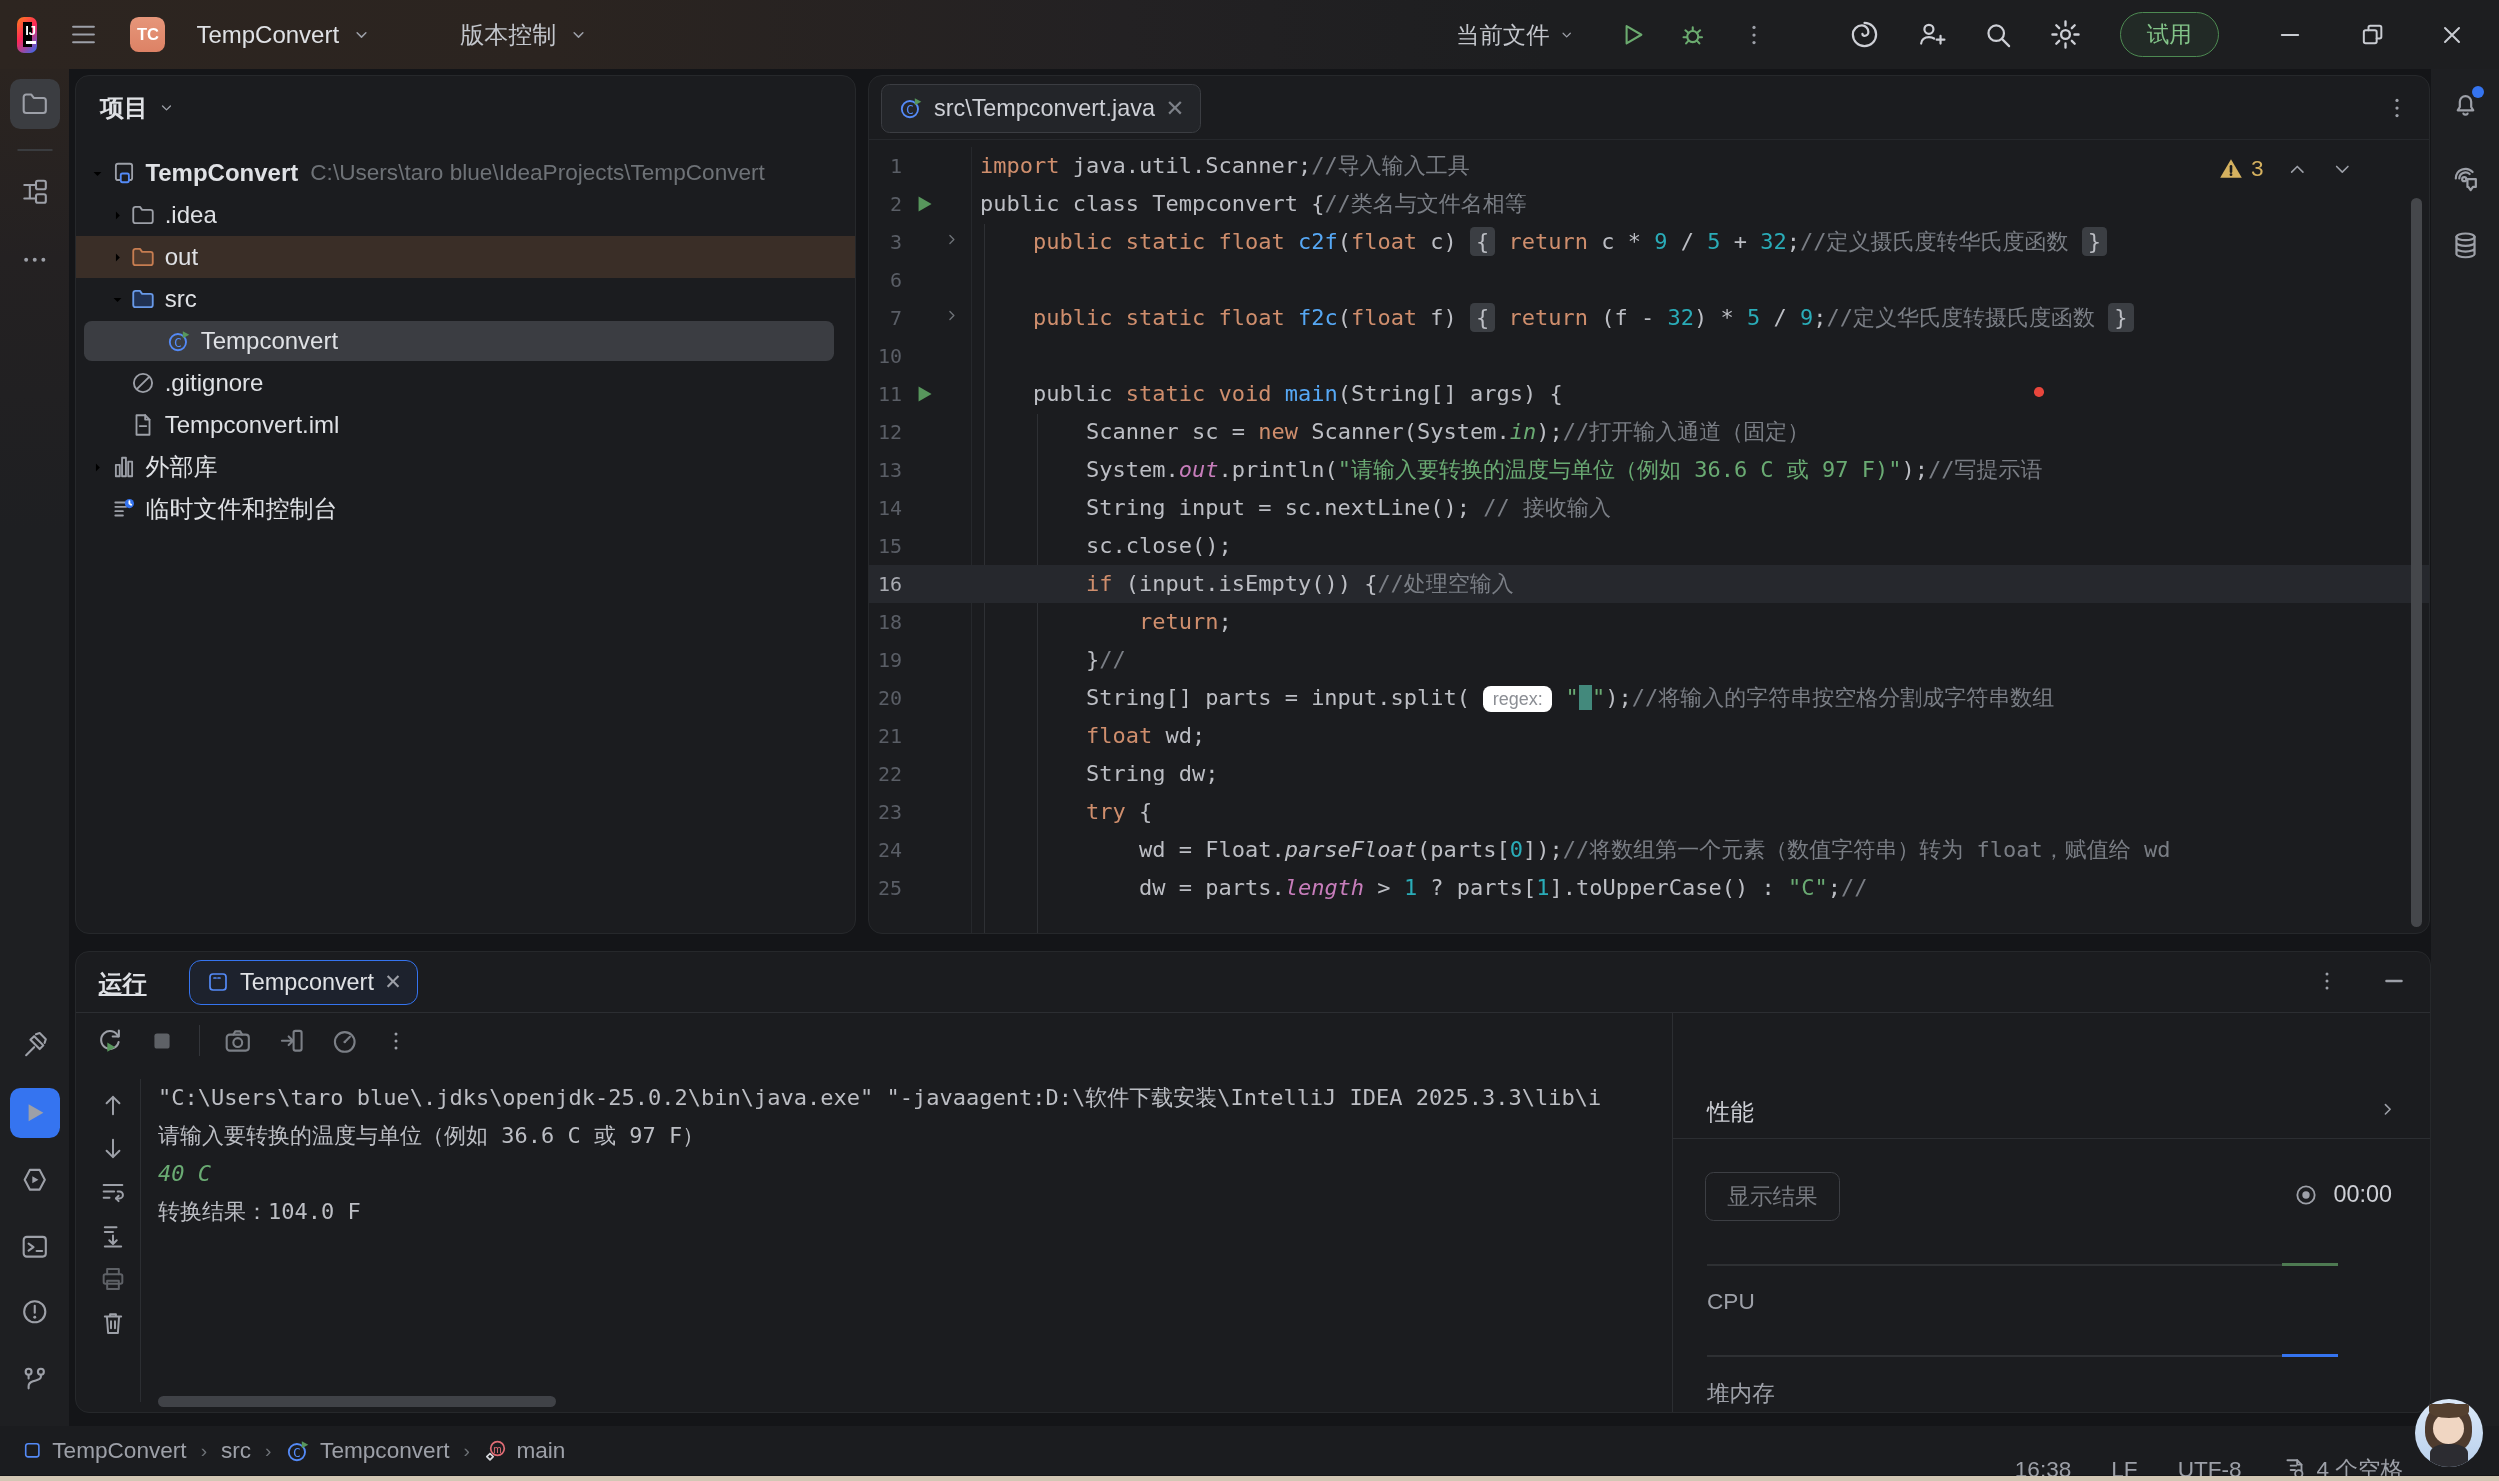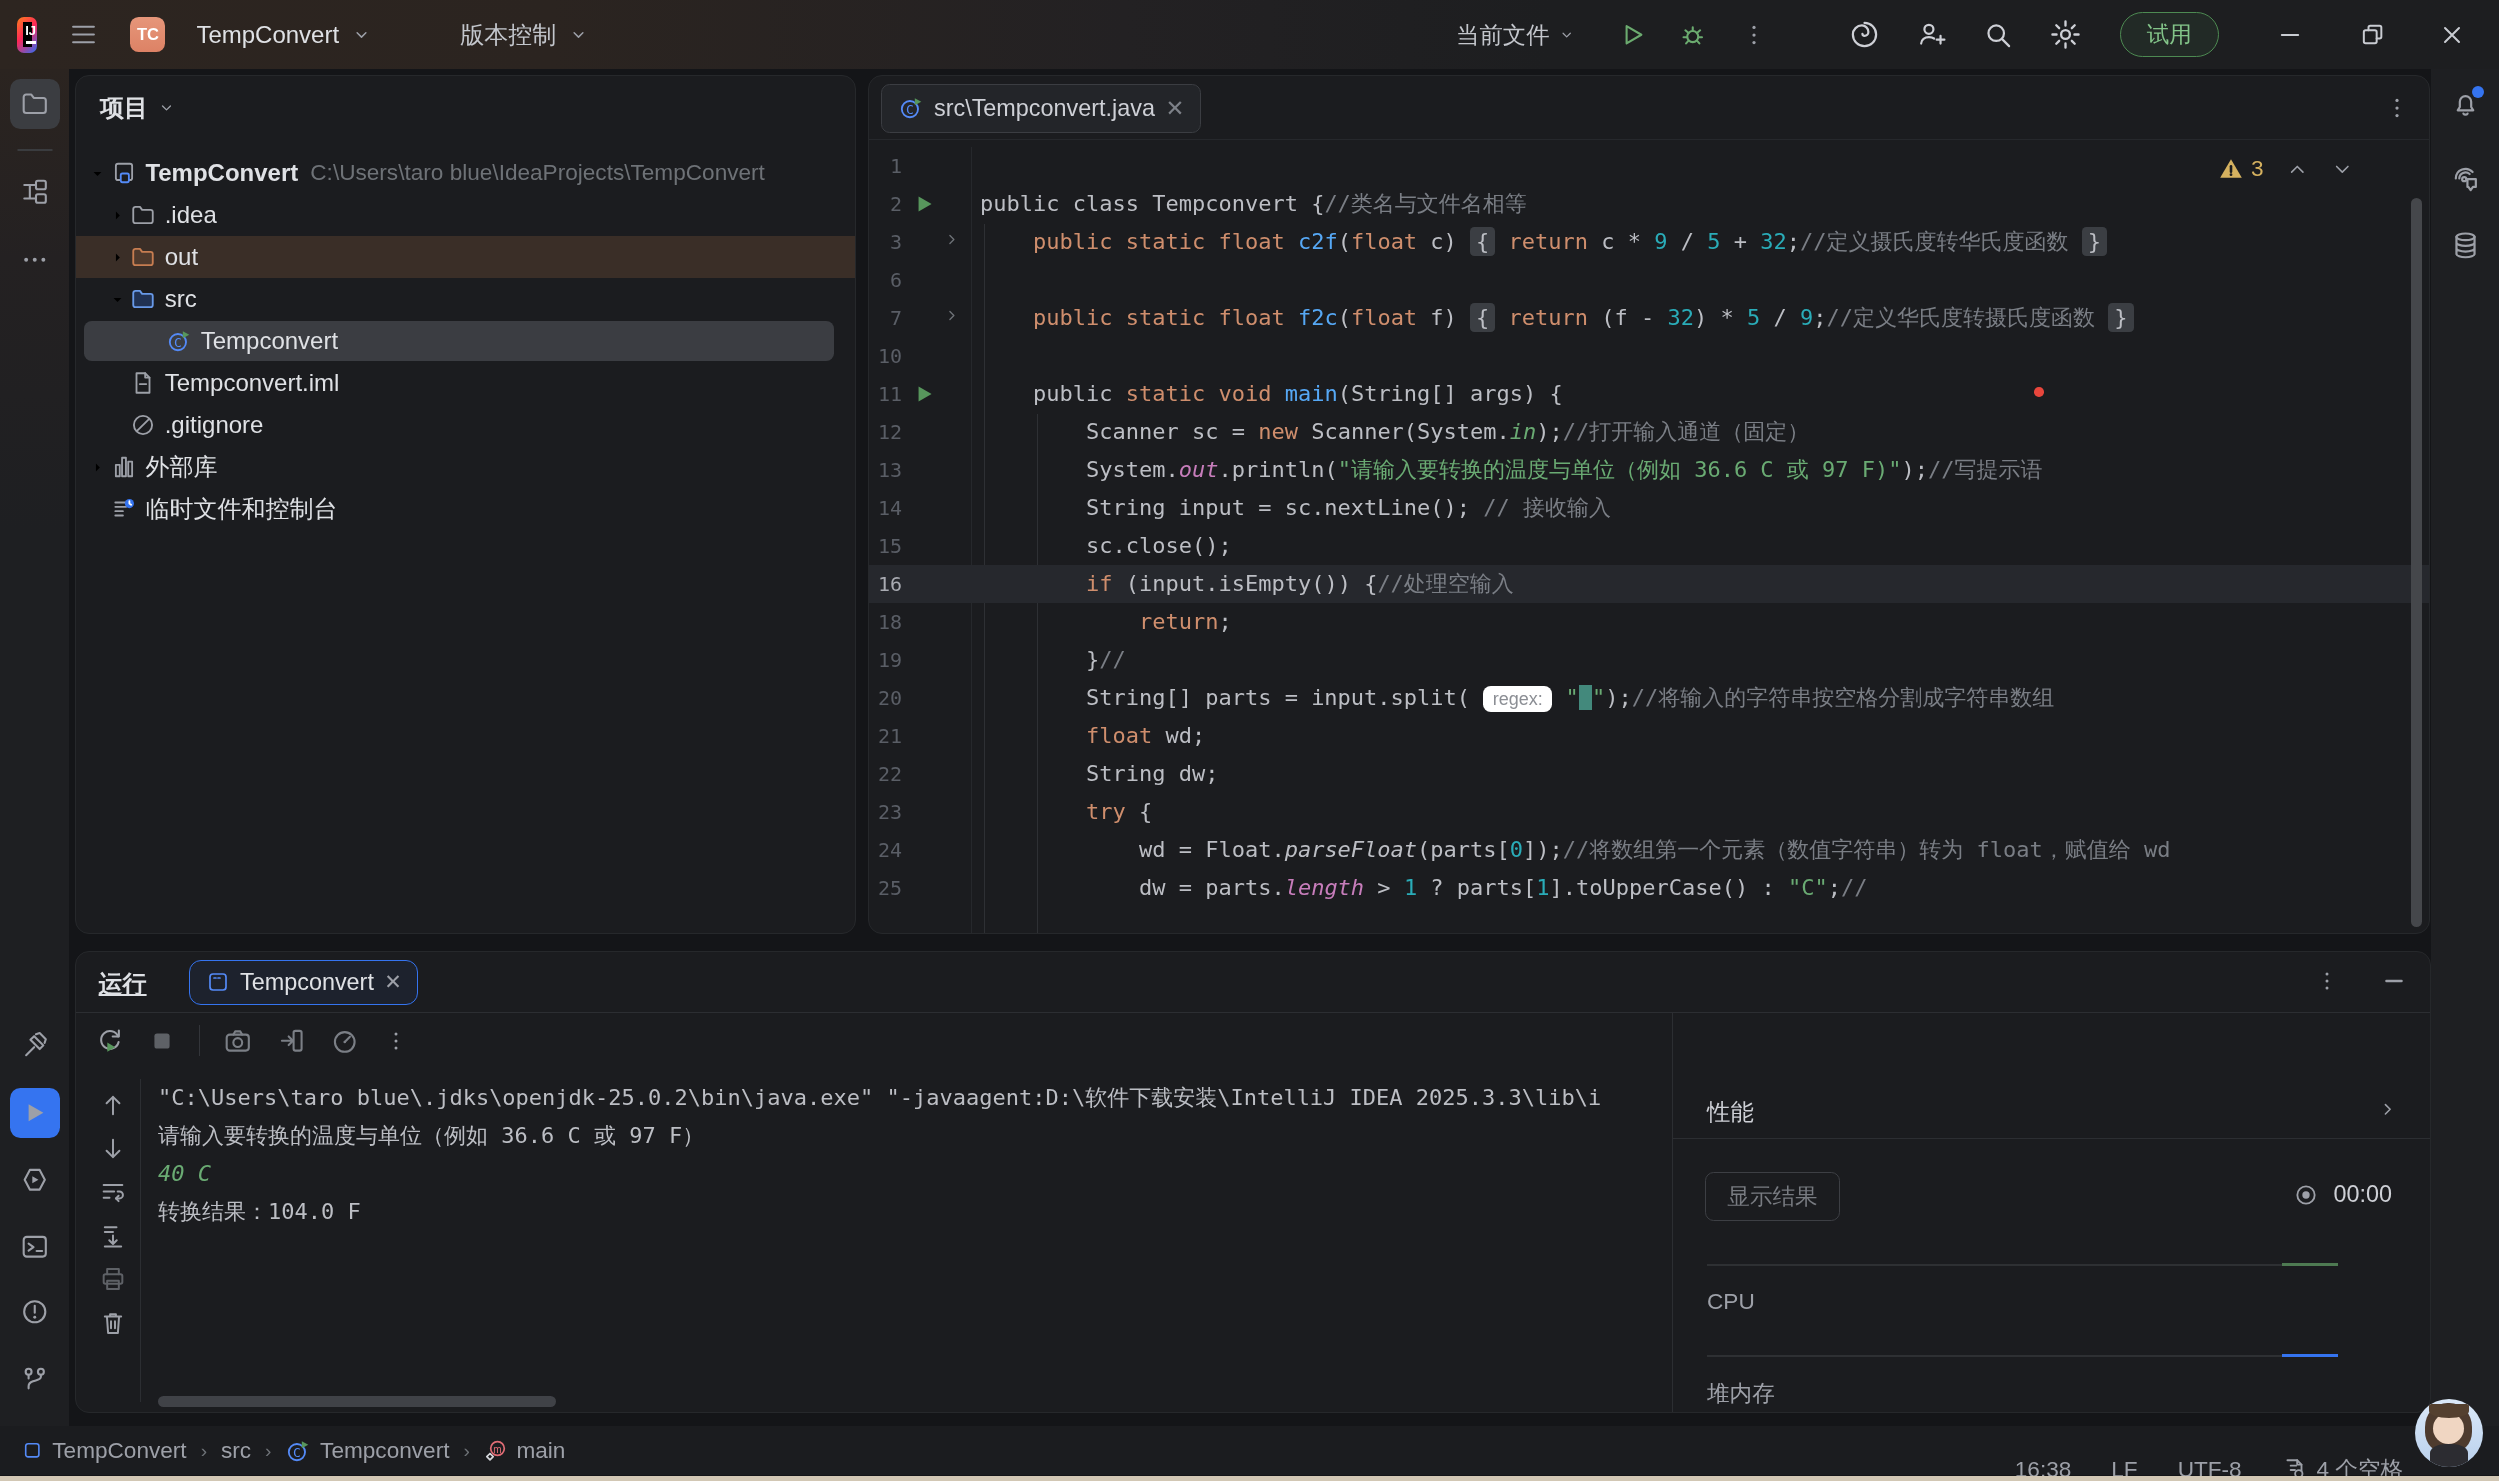--- a/index.html
+++ b/index.html
@@ -404,36 +404,36 @@
             <text x="11" y="17.5" font-size="12" fill="#548af7" text-anchor="middle" font-family="monospace" stroke="none">C</text>
             <path d="M15.5 3l6 3.2-6 3.2z" fill="#57965c" stroke="none"></path>
           </svg>
         </span>
         <span class="t-label">Tempconvert</span>
       </div>
       <div class="tree-row lvl1">
         <span class="chev-slot"></span>
         <span class="ico t-ico">
           <svg width="26" height="26" viewBox="0 0 24 24">
+            <circle cx="12" cy="12" r="8.4" stroke="#9da0a8"></circle>
+            <path d="M6.5 17.5l11-11" stroke="#9da0a8"></path>
+          </svg>
+        </span>
+        <span class="t-label">.gitignore</span>
+      </div>
+      <div class="tree-row lvl1">
+        <span class="chev-slot"></span>
+        <span class="ico t-ico">
+          <svg width="26" height="26" viewBox="0 0 24 24">
             <path d="M6 3h8l4 4v14H6z" stroke="#9da0a8"></path>
             <path d="M14 3v4h4" stroke="#9da0a8"></path>
             <path d="M9 13h6" stroke="#9da0a8"></path>
           </svg>
         </span>
         <span class="t-label">Tempconvert.iml</span>
-      </div>
-      <div class="tree-row lvl1">
-        <span class="chev-slot"></span>
-        <span class="ico t-ico">
-          <svg width="26" height="26" viewBox="0 0 24 24">
-            <circle cx="12" cy="12" r="8.4" stroke="#9da0a8"></circle>
-            <path d="M6.5 17.5l11-11" stroke="#9da0a8"></path>
-          </svg>
-        </span>
-        <span class="t-label">.gitignore</span>
       </div>
       <div class="tree-row lvl0">
         <span class="chev-slot">
           <svg width="19" height="19" viewBox="0 0 24 24">
             <path d="M10 7l5 5-5 5"></path>
           </svg>
         </span>
         <span class="ico t-ico">
           <svg width="26" height="26" viewBox="0 0 24 24">
             <rect x="4.5" y="10" width="3.6" height="10.5" stroke="#9da0a8"></rect>
@@ -499,21 +499,21 @@
         <svg width="22.6" height="22.6" viewBox="0 0 24 24">
           <path d="M6 9l6 6 6-6"></path>
         </svg>
       </span>
   </div>
 
   <div class="gutter-line"></div>
   <div class="iguide" style="left:115px; top:148px; bottom:0;"></div>
   <div class="iguide" style="left:168px; top:338px; bottom:0;"></div>
   <div id="code">
-      <div class="cl"><span class="ln">1</span></div>
+      <div class="cl"><span class="ln">1</span><span class="ct"><span class="tk-k">import</span><span class="tk-t"> java.util.Scanner;</span><span class="tk-c">//导入输入工具</span></span></div>
       <div class="cl"><span class="ln">2</span><span class="ico gut-run"><svg width="26" height="26" viewBox="0 0 24 24">
             <path d="M7 5l12 7-12 7z" fill="#57965c" stroke="none"></path>
           </svg></span><span class="ct"><span class="tk-t">public class Tempconvert {</span><span class="tk-c">//类名与文件名相等</span></span></div>
       <div class="cl"><span class="ln">3</span><span class="ico gut-fold"><svg width="19" height="19" viewBox="0 0 24 24">
             <path d="M10 7l5 5-5 5"></path>
           </svg></span><span class="ct"><span class="tk-t">    </span><span class="tk-k">public static float </span><span class="tk-f">c2f</span><span class="tk-t">(</span><span class="tk-k">float</span><span class="tk-t"> c) </span><span class="tk-b">{</span><span class="tk-t"> </span><span class="tk-k">return</span><span class="tk-t"> c * </span><span class="tk-n">9</span><span class="tk-t"> / </span><span class="tk-n">5</span><span class="tk-t"> + </span><span class="tk-n">32</span><span class="tk-t">;</span><span class="tk-c">//定义摄氏度转华氏度函数</span><span class="tk-t"> </span><span class="tk-b">}</span></span></div>
       <div class="cl"><span class="ln">6</span><span class="ct"></span></div>
       <div class="cl"><span class="ln">7</span><span class="ico gut-fold"><svg width="19" height="19" viewBox="0 0 24 24">
             <path d="M10 7l5 5-5 5"></path>
           </svg></span><span class="ct"><span class="tk-t">    </span><span class="tk-k">public static float </span><span class="tk-f">f2c</span><span class="tk-t">(</span><span class="tk-k">float</span><span class="tk-t"> f) </span><span class="tk-b">{</span><span class="tk-t"> </span><span class="tk-k">return</span><span class="tk-t"> (f - </span><span class="tk-n">32</span><span class="tk-t">) * </span><span class="tk-n">5</span><span class="tk-t"> / </span><span class="tk-n">9</span><span class="tk-t">;</span><span class="tk-c">//定义华氏度转摄氏度函数</span><span class="tk-t"> </span><span class="tk-b">}</span></span></div>

